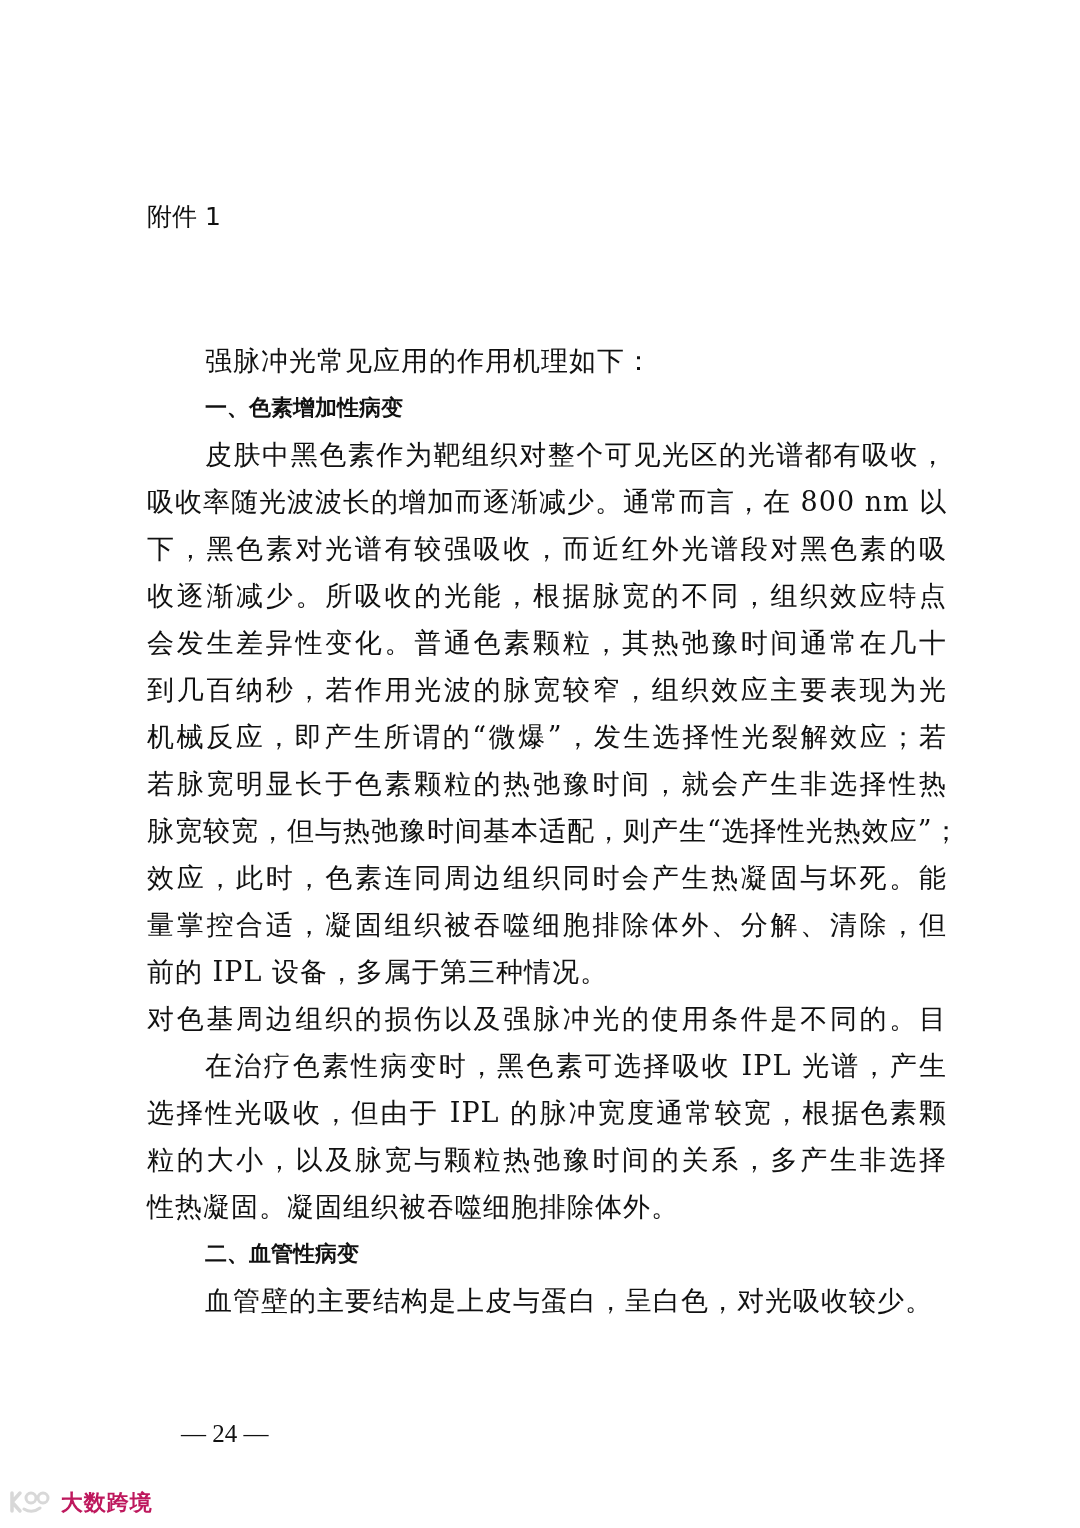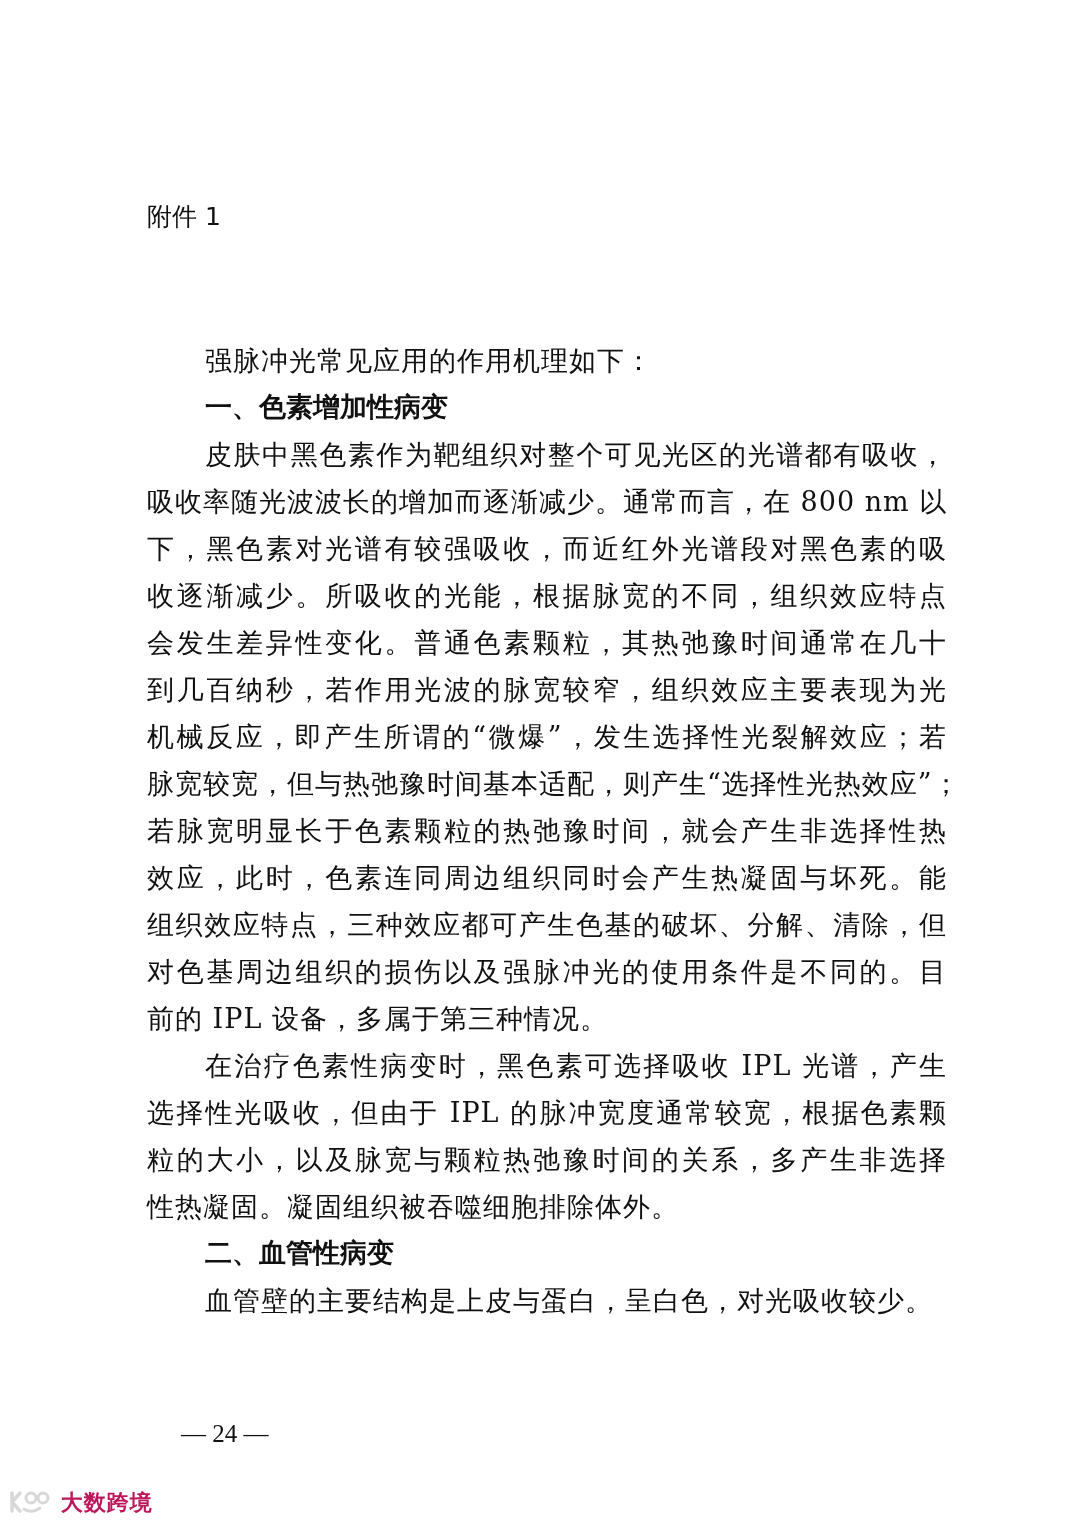--- a/index.html
+++ b/index.html
@@ -25,21 +25,21 @@
     .line {
       height: 47px; line-height: 47px; white-space: nowrap;
       text-align: justify; text-align-last: justify;
       letter-spacing: 1px;
     }
     .line.last { text-align-last: left; }
     .line.indent { padding-left: 58px; }
     .heading {
       height: 47px; line-height: 47px; padding-left: 58px;
       font-family: Liberation Serif, serif;
-      font-size: 27px; font-weight: bold; white-space: nowrap;
+      font-size: 22px; font-weight: bold; white-space: nowrap;
     }
     .pagenum {
       position: absolute; left: 142px; top: 1420px;
       font-family: "Liberation Serif", "DejaVu Serif", serif;
       font-size: 25px; color: #111; white-space: nowrap; margin-left: 39px;
     }
     .watermark {
       position: absolute; left: 8px; top: 1488px;
       font-family: "DejaVu Sans", sans-serif;
       font-size: 22px; color: #be185d; font-weight: bold;
@@ -61,26 +61,26 @@
     <div class="heading">一、色素增加性病变</div>
 
     <div>
       <div class="line indent">皮肤中黑色素作为靶组织对整个可见光区的光谱都有吸收，</div>
       <div class="line">吸收率随光波波长的增加而逐渐减少。通常而言，在 800 nm 以</div>
       <div class="line">下，黑色素对光谱有较强吸收，而近红外光谱段对黑色素的吸</div>
       <div class="line">收逐渐减少。所吸收的光能，根据脉宽的不同，组织效应特点</div>
       <div class="line">会发生差异性变化。普通色素颗粒，其热弛豫时间通常在几十</div>
       <div class="line">到几百纳秒，若作用光波的脉宽较窄，组织效应主要表现为光</div>
       <div class="line">机械反应，即产生所谓的“微爆”，发生选择性光裂解效应；若</div>
+      <div class="line">若脉宽明显长于色素颗粒的热弛豫时间，就会产生非选择性热</div>
       <div class="line">脉宽较宽，但与热弛豫时间基本适配，则产生“选择性光热效应”；</div>
-      <div class="line">若脉宽明显长于色素颗粒的热弛豫时间，就会产生非选择性热</div>
       <div class="line">效应，此时，色素连同周边组织同时会产生热凝固与坏死。能</div>
-      <div class="line">组织效应特点，三种效应都可产生色基的破坏、分解、清除，但</div>
+      <div class="line">量掌控合适，凝固组织被吞噬细胞排除体外、分解、清除，但</div>
+      <div class="line last">前的 IPL 设备，多属于第三种情况。</div>
       <div class="line">对色基周边组织的损伤以及强脉冲光的使用条件是不同的。目</div>
-      <div class="line last">前的 IPL 设备，多属于第三种情况。</div>
     </div>
 
     <div>
       <div class="line indent">在治疗色素性病变时，黑色素可选择吸收 IPL 光谱，产生</div>
       <div class="line">选择性光吸收，但由于 IPL 的脉冲宽度通常较宽，根据色素颗</div>
       <div class="line">粒的大小，以及脉宽与颗粒热弛豫时间的关系，多产生非选择</div>
       <div class="line last">性热凝固。凝固组织被吞噬细胞排除体外。</div>
     </div>
 
     <div class="heading">二、血管性病变</div>

